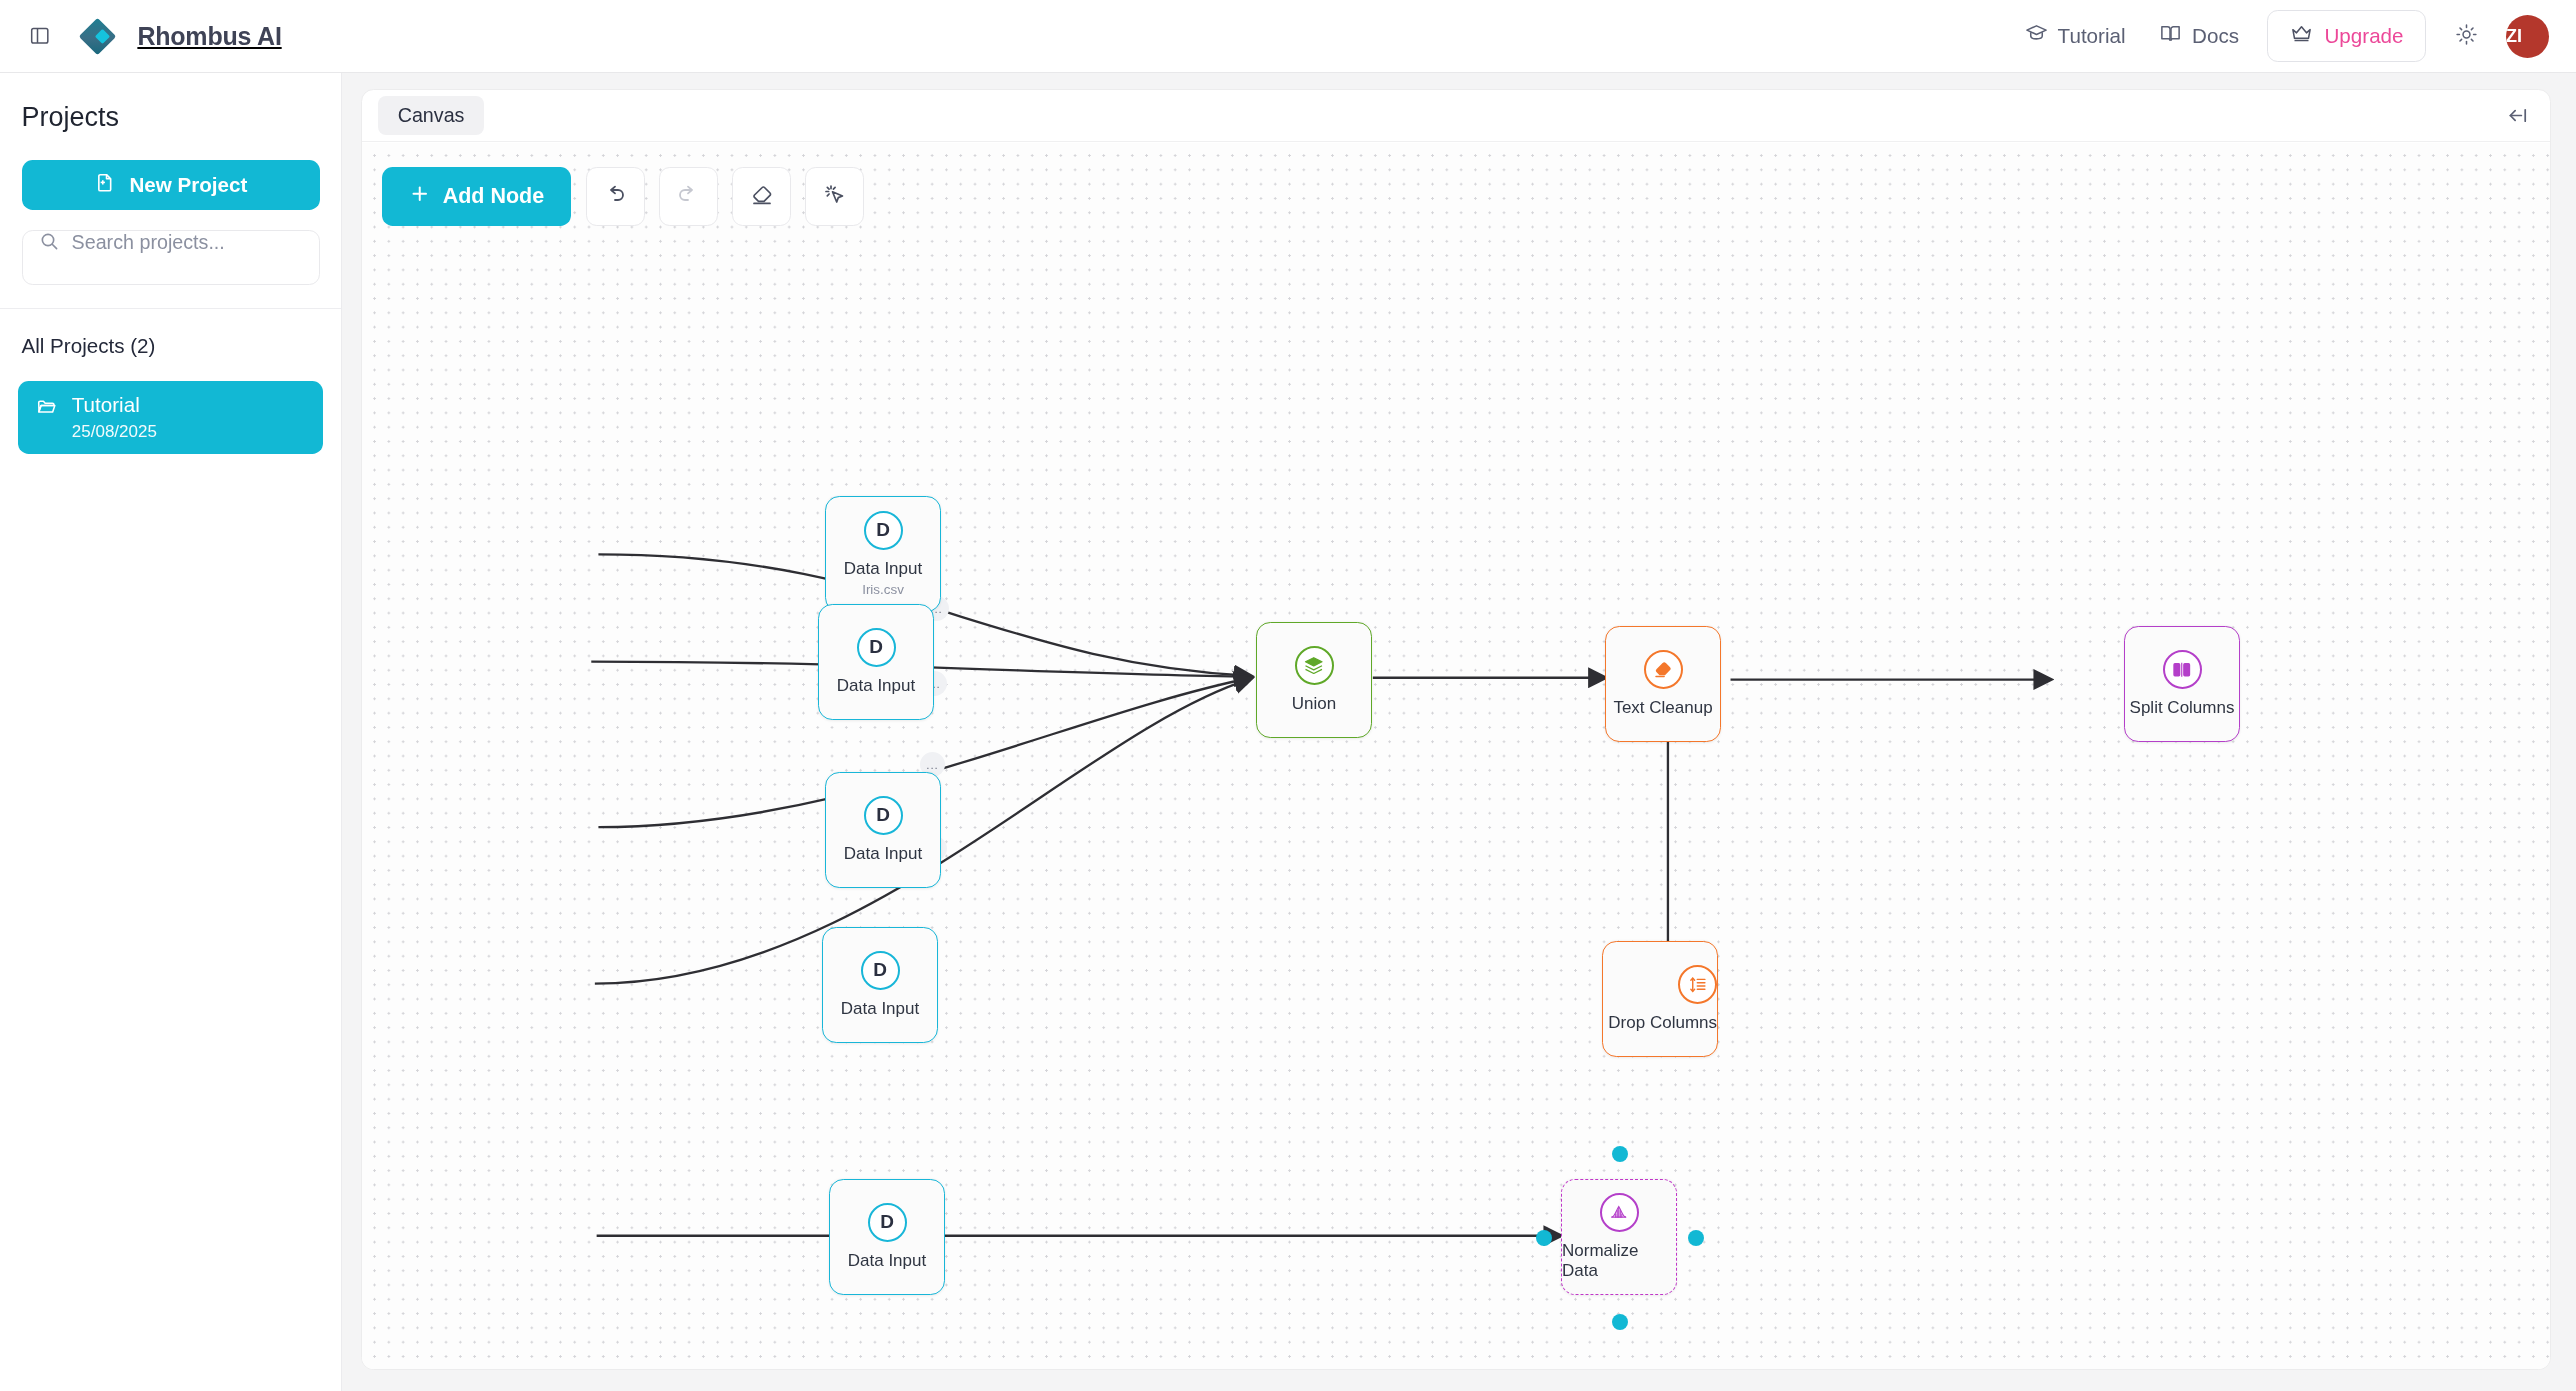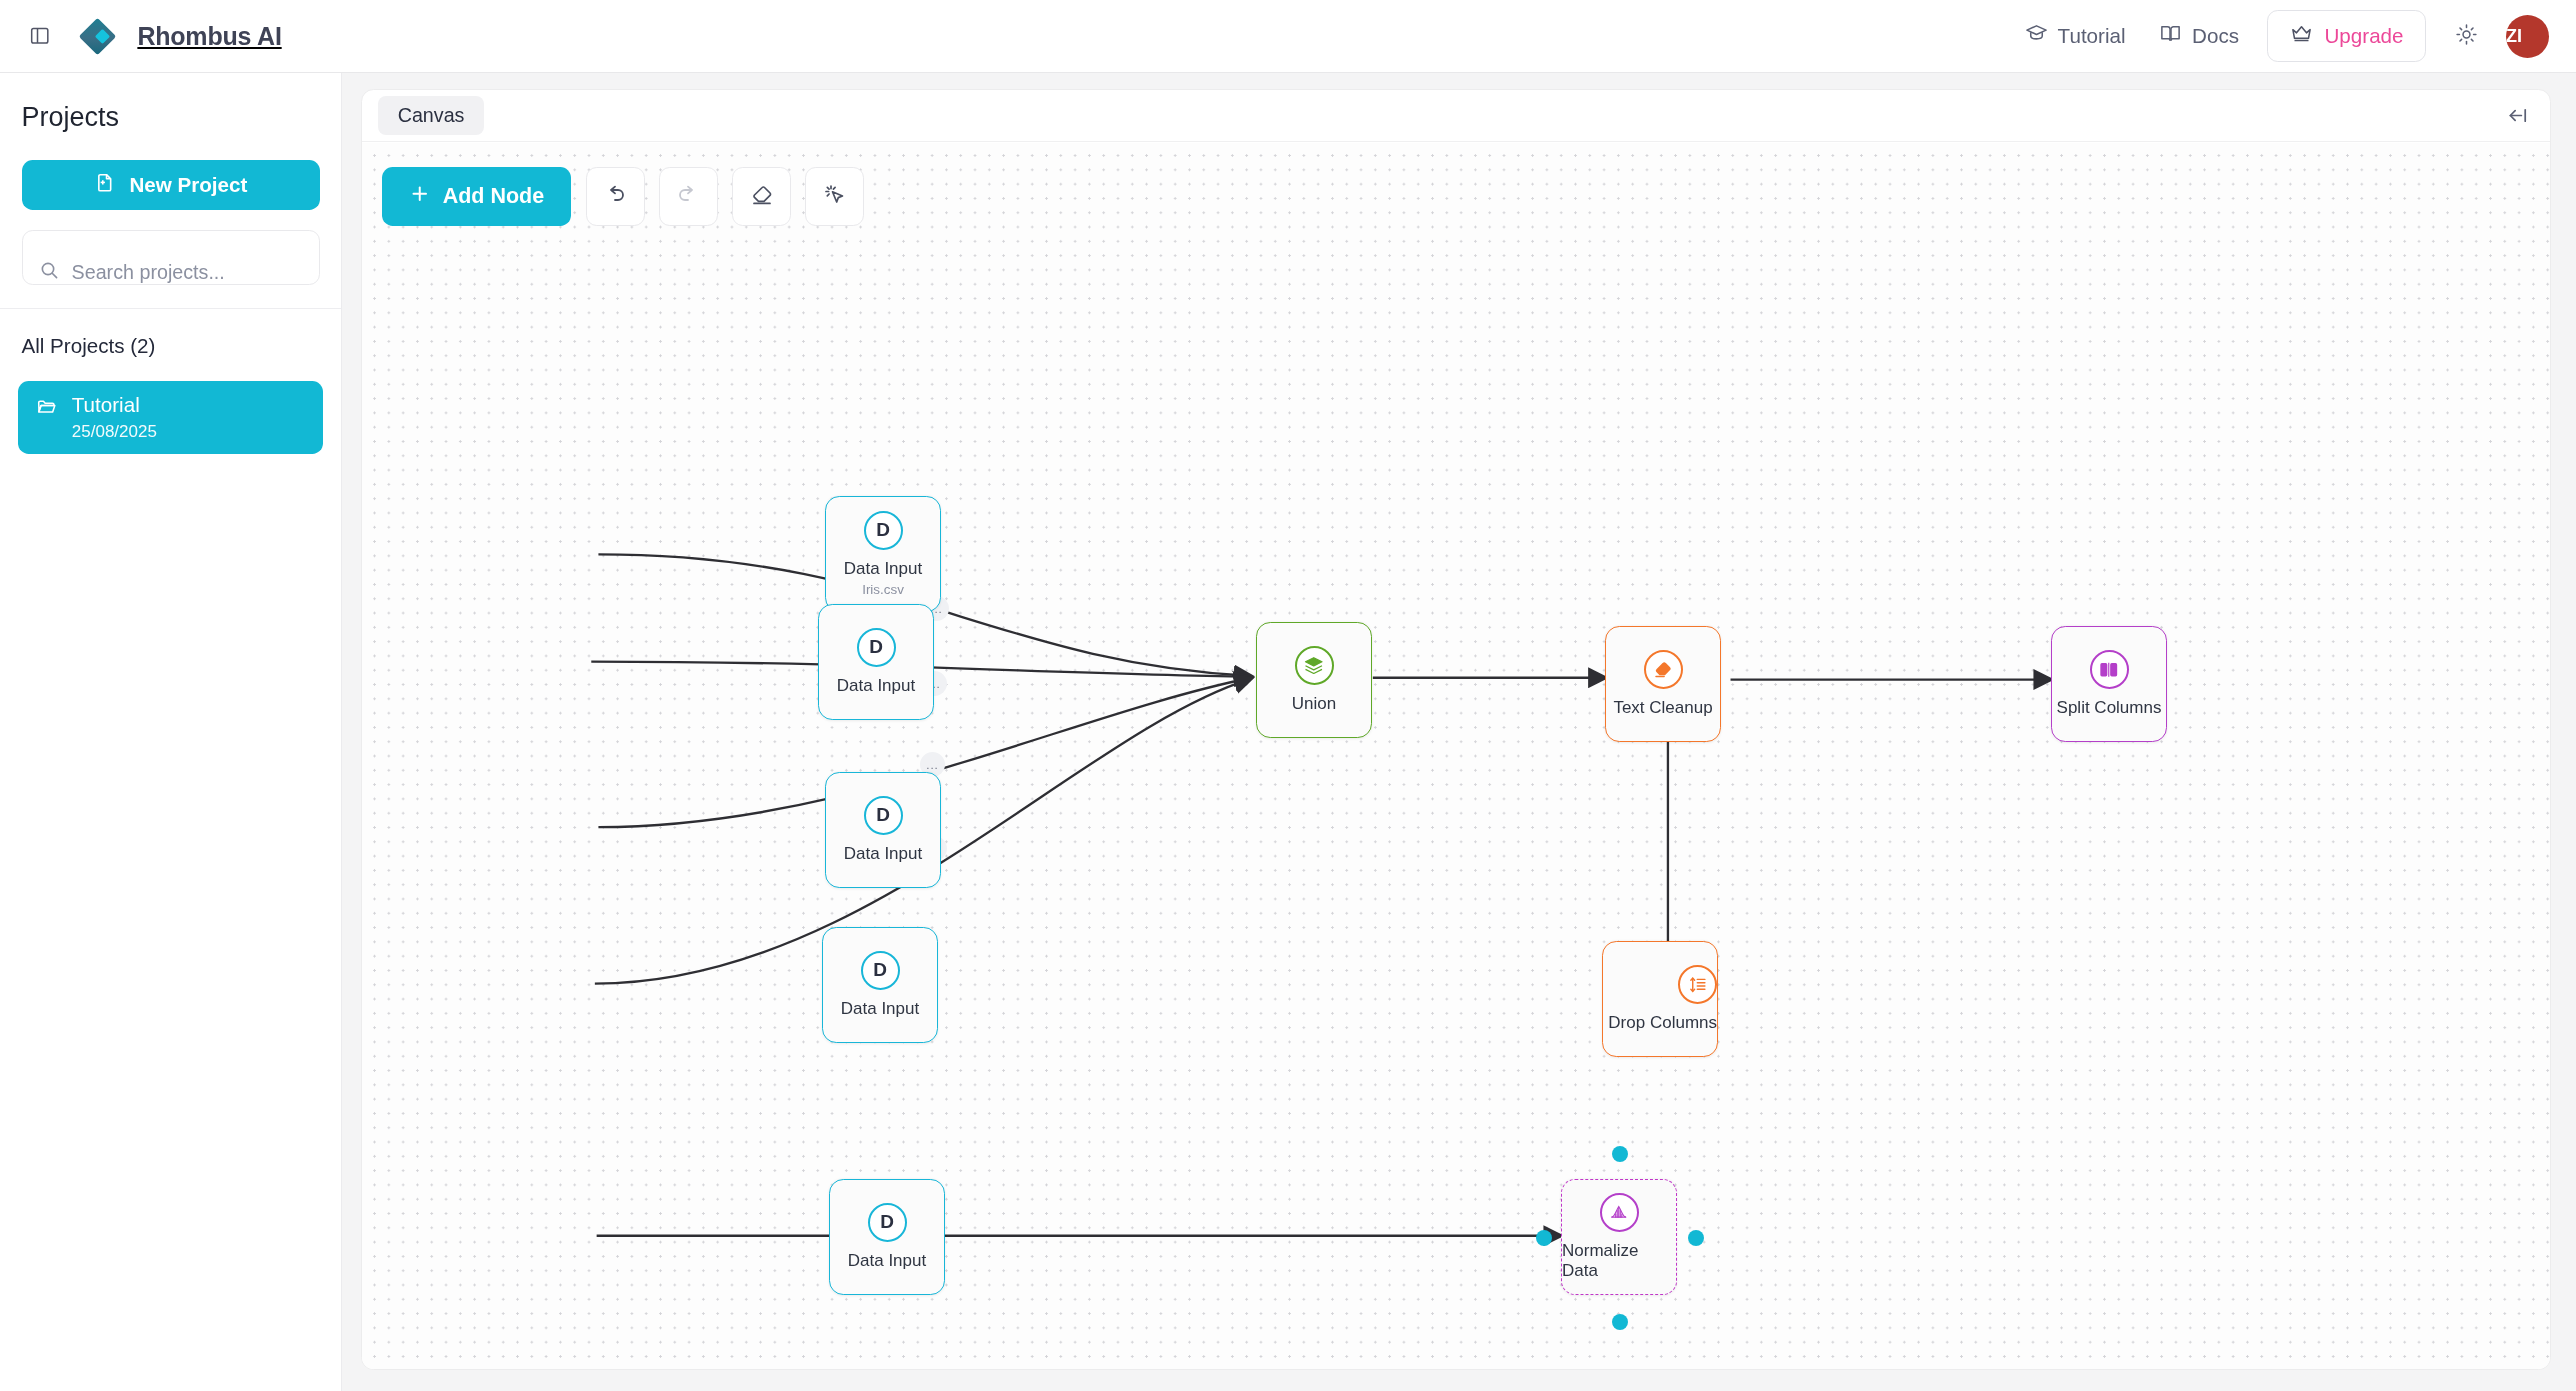--- a/index.html
+++ b/index.html
@@ -65,21 +65,21 @@
   .new-project-btn {
     margin: 27px 21.5px 0 21.5px;
     height: 50px; border-radius: 10.7px;
     background: #12b8d4; color: #fff;
     display: flex; align-items: center; justify-content: center; gap: 14.3px;
     font-size: 20.6px; font-weight: 600; cursor: pointer;
   }
   .search-box {
     margin: 19.7px 21.5px 0 21.5px; height: 55px;
     border: 0.9px solid #e9e9ec; border-radius: 10.7px;
-    display: flex; align-items: flex-end; gap: 12.5px; padding: 0 16px;
+    display: flex; align-items: flex-start; gap: 12.5px; padding: 0 16px;
     cursor: text; background: #fff;
   }
   .search-box input {
     border: none; outline: none; font-size: 19.7px;
     color: #5c6172; width: 100%; font-family: "Liberation Sans", sans-serif;
     background: transparent;
   }
   .search-box input::placeholder { color: #8b90a0; }
   .sb-divider { margin-top: 23px; border-top: 0.9px solid #ededf0; }
   .all-projects {
@@ -458,21 +458,21 @@
     <div class="node orange" style="left:1243px; top:483px;">
       <div class="n-icon">
         <svg width="21.5" height="21.5" viewBox="0 0 24 24" fill="none" stroke="#f4772b" stroke-width="1.7" stroke-linejoin="round" stroke-linecap="round">
           <path d="M14.6 4.8 19.6 9.8a1.3 1.3 0 0 1 0 1.9l-5.7 5.7H9l-3.5-3.5a1.3 1.3 0 0 1 0-1.9l7.2-7.2a1.3 1.3 0 0 1 1.9 0z" fill="#f4772b"></path>
           <line x1="4.5" y1="19.5" x2="13.5" y2="19.5"></line>
         </svg>
       </div>
       <div class="n-label">Text Cleanup</div>
     </div>
 
-    <div class="node purple" style="left:1689px; top:483px;">
+    <div class="node purple" style="left:1762px; top:483px;">
       <div class="n-icon">
         <svg width="21.5" height="21.5" viewBox="0 0 24 24" fill="none" stroke="#b43fc9" stroke-width="1.6">
           <rect x="3.4" y="5.4" width="6.2" height="13.2" rx="1" fill="#b43fc9"></rect>
           <rect x="14.4" y="5.4" width="6.2" height="13.2" rx="1" fill="#b43fc9"></rect>
           <line x1="12" y1="4.2" x2="12" y2="19.8" stroke-width="1.3"></line>
         </svg>
       </div>
       <div class="n-label">Split Columns</div>
     </div>
 

